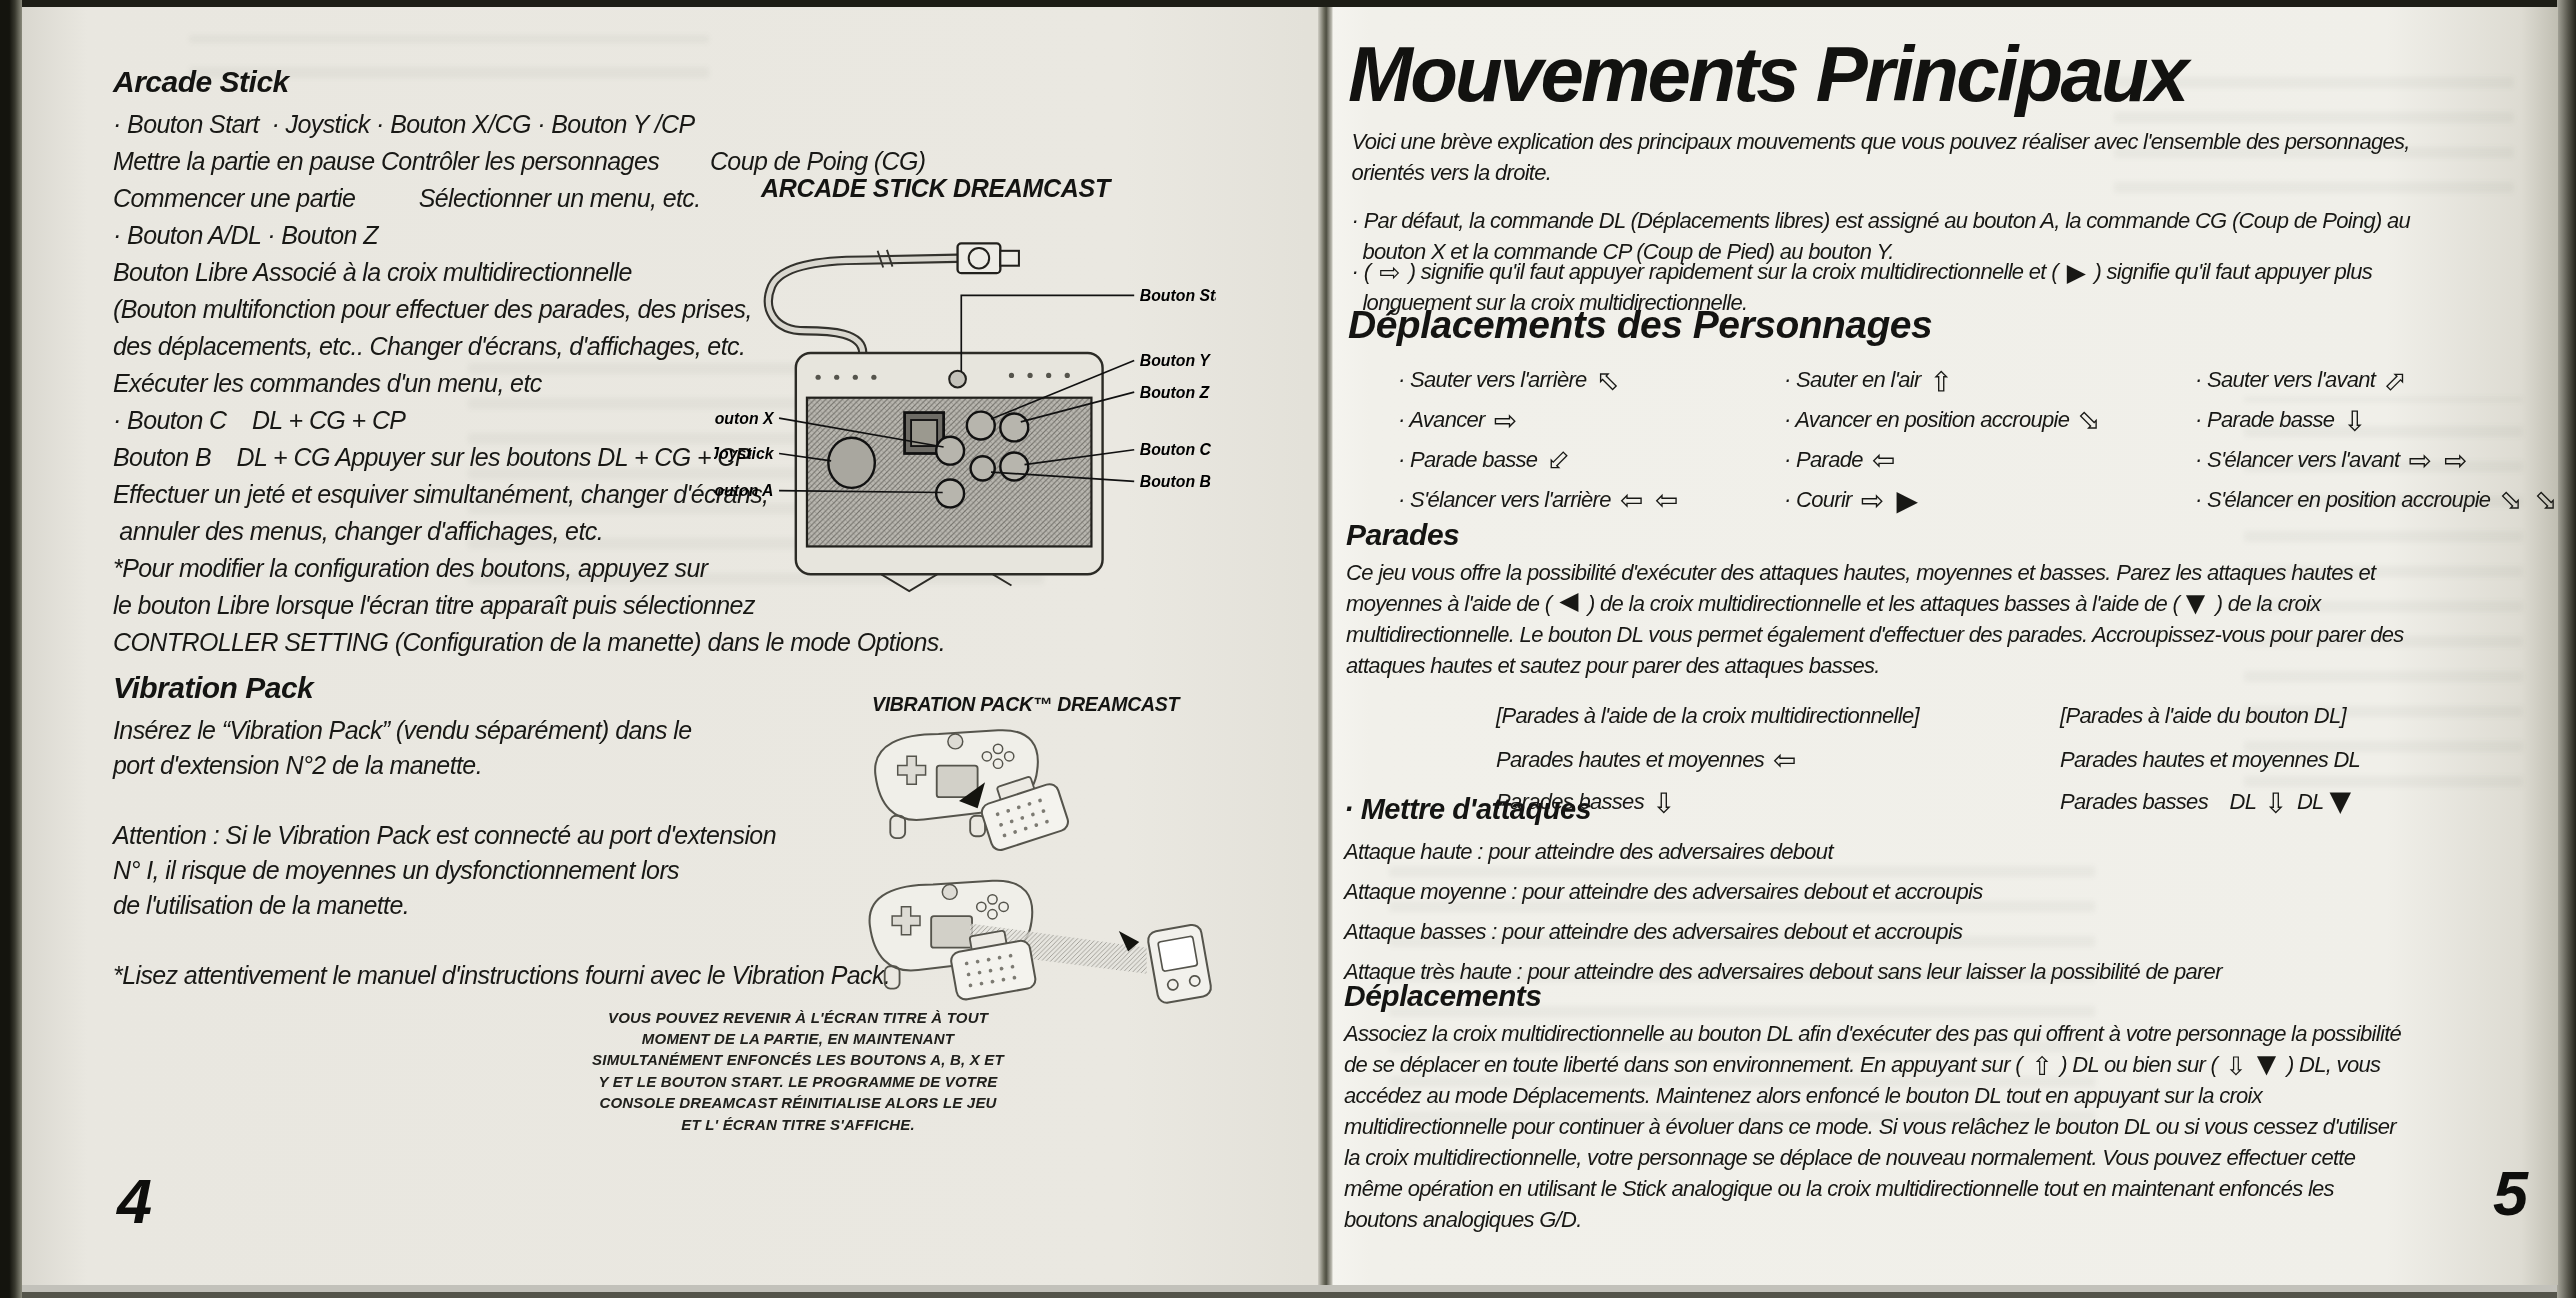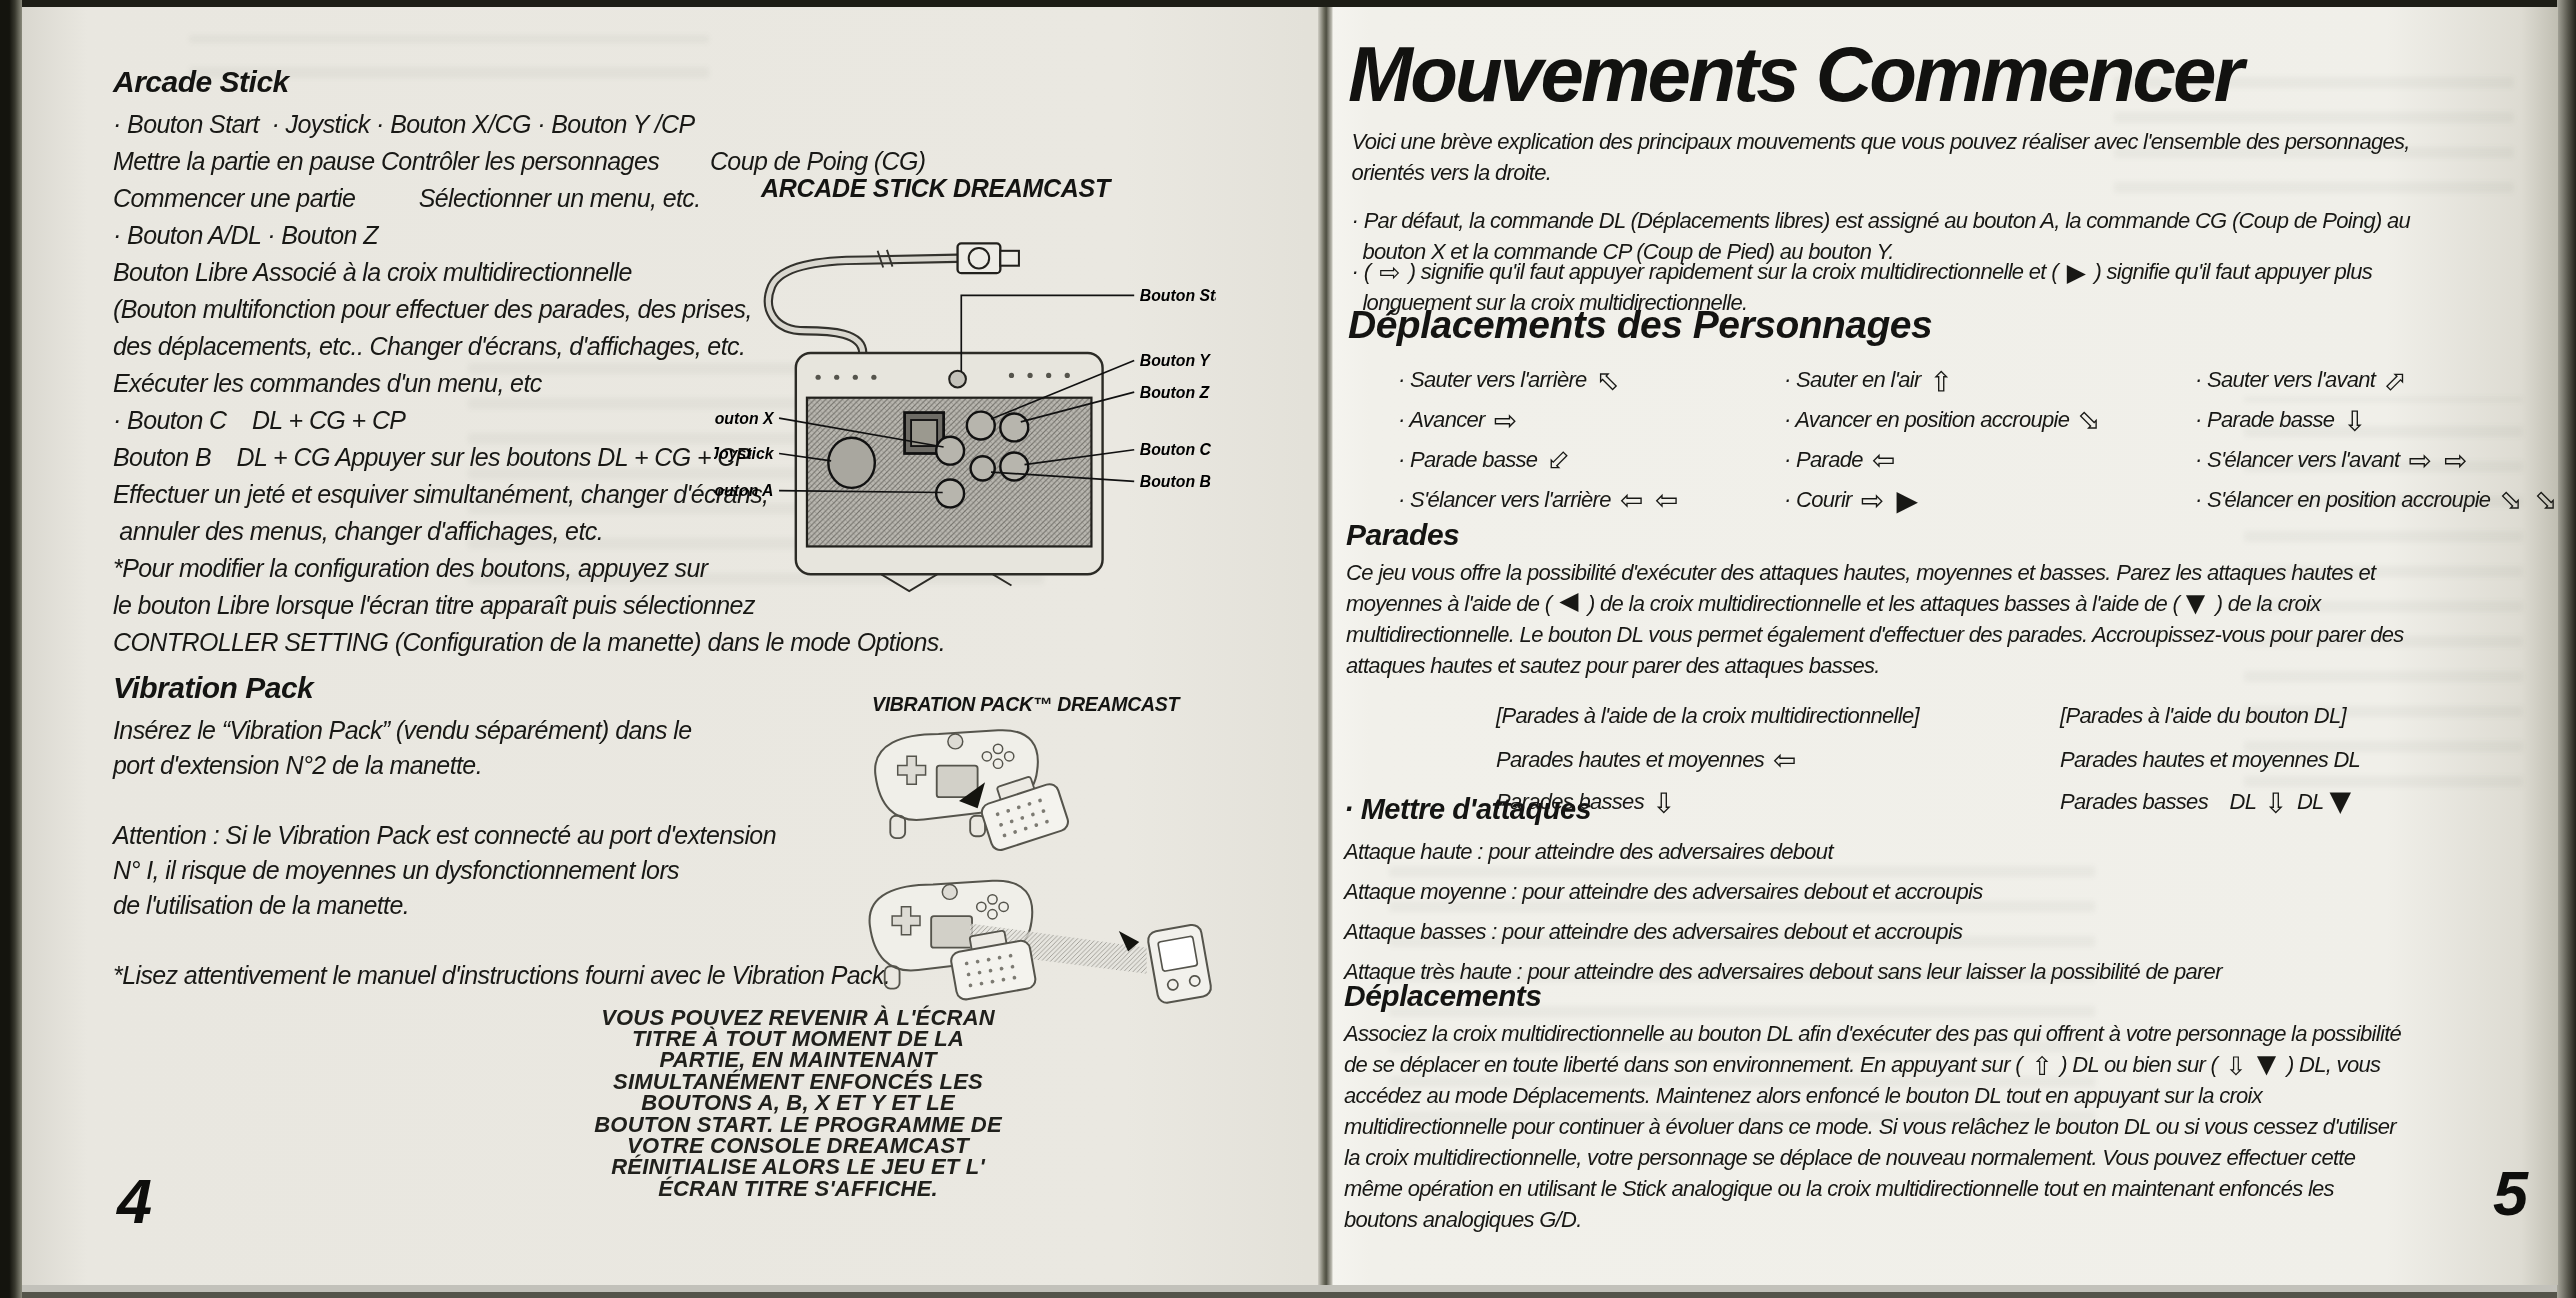--- a/index.html
+++ b/index.html
@@ -24,21 +24,21 @@
          background:repeating-linear-gradient(0deg,rgba(90,100,85,.10) 0 11px,rgba(0,0,0,0) 11px 35px);}
   
   .h1{position:absolute;font-weight:bold;font-size:78px;letter-spacing:-2.8px;line-height:1;color:#121210;}
   .h2{position:absolute;font-weight:bold;font-size:30px;letter-spacing:-0.5px;color:#141412;}
   .lines,.para{position:absolute;}
   .lp .txtline{font-size:25px;letter-spacing:-0.6px;line-height:37px;white-space:pre;min-height:37px;}
   .lp .txtline:empty{min-height:13px;line-height:13px;}
   .lp .vp .txtline{line-height:35px;min-height:35px;}
   .para{font-size:22px;letter-spacing:-0.7px;line-height:31px;white-space:pre-wrap;}
   .caption{position:absolute;font-weight:bold;font-size:25px;letter-spacing:-0.3px;color:#141412;}
-  .note{position:absolute;width:414px;font-weight:bold;font-size:22px;line-height:21.4px;
+  .note{position:absolute;width:414px;font-weight:bold;font-size:15px;line-height:21.4px;
         text-align:center;letter-spacing:0.2px;color:#20201c;}
   .pagenum{position:absolute;font-weight:bold;font-size:63px;letter-spacing:-1.9px;color:#0e0e0c;}
   
   .rowset{position:absolute;}
   .rowset .row{font-size:22px;letter-spacing:-0.7px;line-height:40px;height:40px;white-space:pre;}
   .tableset .row{line-height:42px;height:42px;}
   .arr{display:inline-block;font-family:"DejaVu Sans",sans-serif;font-weight:normal;
        font-size:28px;line-height:1;vertical-align:-3.7px;margin:0 3.7px;}
   .para .arr{font-size:25px;vertical-align:-2.8px;}
   svg text{font-family:"Liberation Sans",sans-serif;font-weight:bold;}
@@ -229,21 +229,21 @@
     <div class="pagenum" style="left:95px;top:1158px">4</div>
   </div>
 
   <div class="gutter"></div>
 
   <div class="page rp">
     <div class="ghost" style="left:781px;top:56px;width:400px;height:130px"></div>
     <div class="ghost" style="left:911px;top:390px;width:279px;height:390px"></div>
     <div class="ghost" style="left:56px;top:836px;width:706px;height:279px"></div>
 
-    <div class="h1" style="left:15px;top:28px">Mouvements Commencer</div>
+    <div class="h1" style="left:15px;top:28px">Mouvements Principaux</div>
 
     <div class="para" style="left:18.6px;top:119px">Voici une brève explication des principaux mouvements que vous pouvez réaliser avec l'ensemble des personnages,
 orientés vers la droite.</div>
 
     <div class="para" style="left:18.6px;top:198px">· Par défaut, la commande DL (Déplacements libres) est assigné au bouton A, la commande CG (Coup de Poing) au
   bouton X et la commande CP (Coup de Pied) au bouton Y.</div>
 
     <div class="para" style="left:18.6px;top:249px">· ( <span class="arr" style="transform:rotate(0deg)">⇨</span> ) signifie qu'il faut appuyer rapidement sur la croix multidirectionnelle et ( <span class="arr arrf" style="transform:rotate(0deg)">▶</span> ) signifie qu'il faut appuyer plus
   longuement sur la croix multidirectionnelle.</div>
 

